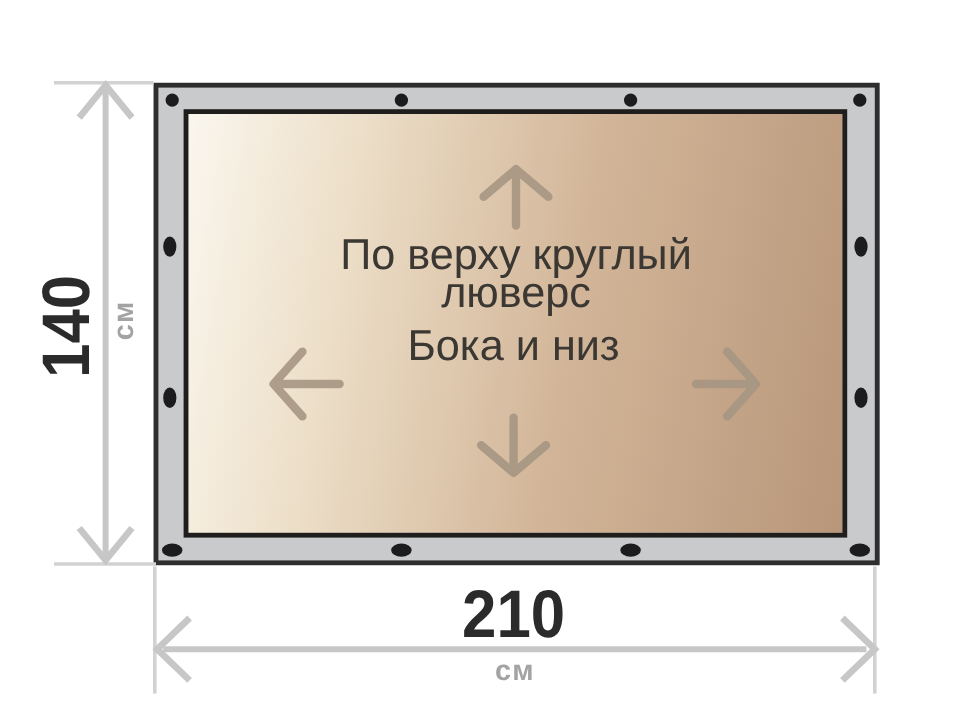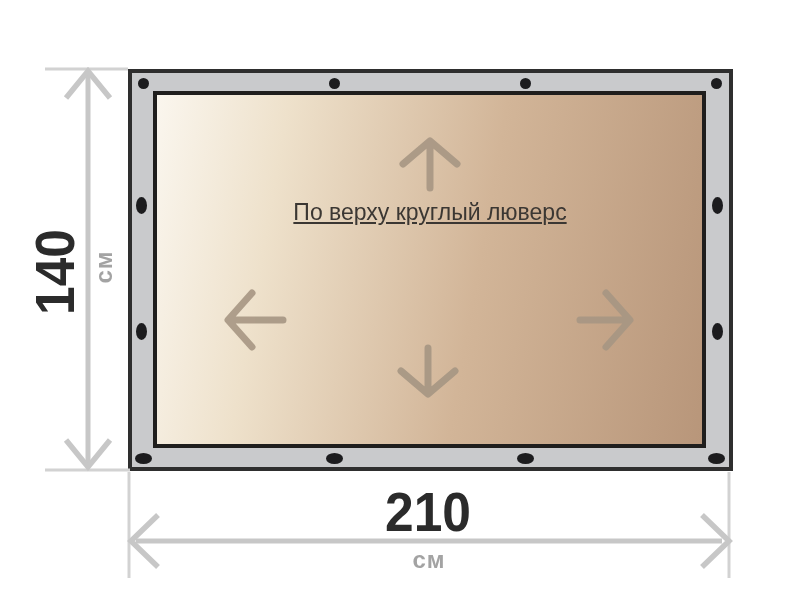--- a/index.html
+++ b/index.html
@@ -12,21 +12,21 @@
           box-sizing:border-box;border:4px solid #1f1e1d;
           background:linear-gradient(100deg,#faf6ee 0%,#eee1cb 22%,#d2b598 58%,#b8967a 100%);}
   
   .grommet{position:absolute;background:#1c1c1e;border-radius:50%;}
   .g-round{width:11px;height:11px;}
   .g-voval{width:11px;height:17px;}
   .g-hoval{width:17px;height:11px;}
   
   svg.overlay{position:absolute;left:0;top:0;width:800px;height:600px;}
   
-  .note{position:absolute;color:#3b3733;font-size:23px;text-align:center;text-decoration:underline;}
+  .note{position:absolute;color:#3b3733;font-size:36px;text-align:center;}
   #note-top{left:230px;top:196px;width:400px;line-height:32px;}
   #note-mid{left:228px;top:273px;width:400px;line-height:29px;}
   
   .dim-value{position:absolute;color:#2b2b2b;font-weight:bold;font-size:56px;
              text-align:center;white-space:nowrap;}
   #height-value{left:-55px;top:244px;width:220px;height:56px;line-height:56px;
                 transform:rotate(-90deg) scaleX(0.92);}
   #width-value{left:318px;top:484px;width:220px;height:56px;line-height:56px;
                transform:scaleX(0.92);}
   .dim-unit{position:absolute;color:#a3a3a3;font-weight:bold;font-size:24px;
@@ -83,20 +83,21 @@
     <g stroke="#a69683" stroke-width="7" fill="none" stroke-linecap="round" stroke-linejoin="round" opacity="0.9">
       <path d="M430 188 V147 M403 164 L430 141 L457 164"></path>
       <path d="M428 348 V388 M401 371 L428 394 L455 371"></path>
       <path d="M283 320 H234 M252 293 L228 320 L252 347"></path>
       <path d="M580 320 H626 M606 293 L630 320 L606 347"></path>
     </g>
   </svg>
 
   <div class="note" id="note-top">По верху круглый люверс</div>
   <div class="note" id="note-mid">
+    <div>Бока и низ</div>
   </div>
 
   <div class="dim-value" id="height-value">140</div>
   <div class="dim-unit" id="height-unit">см</div>
   <div class="dim-value" id="width-value">210</div>
   <div class="dim-unit" id="width-unit">см</div>
 
 </div>
 
 </body></html>

